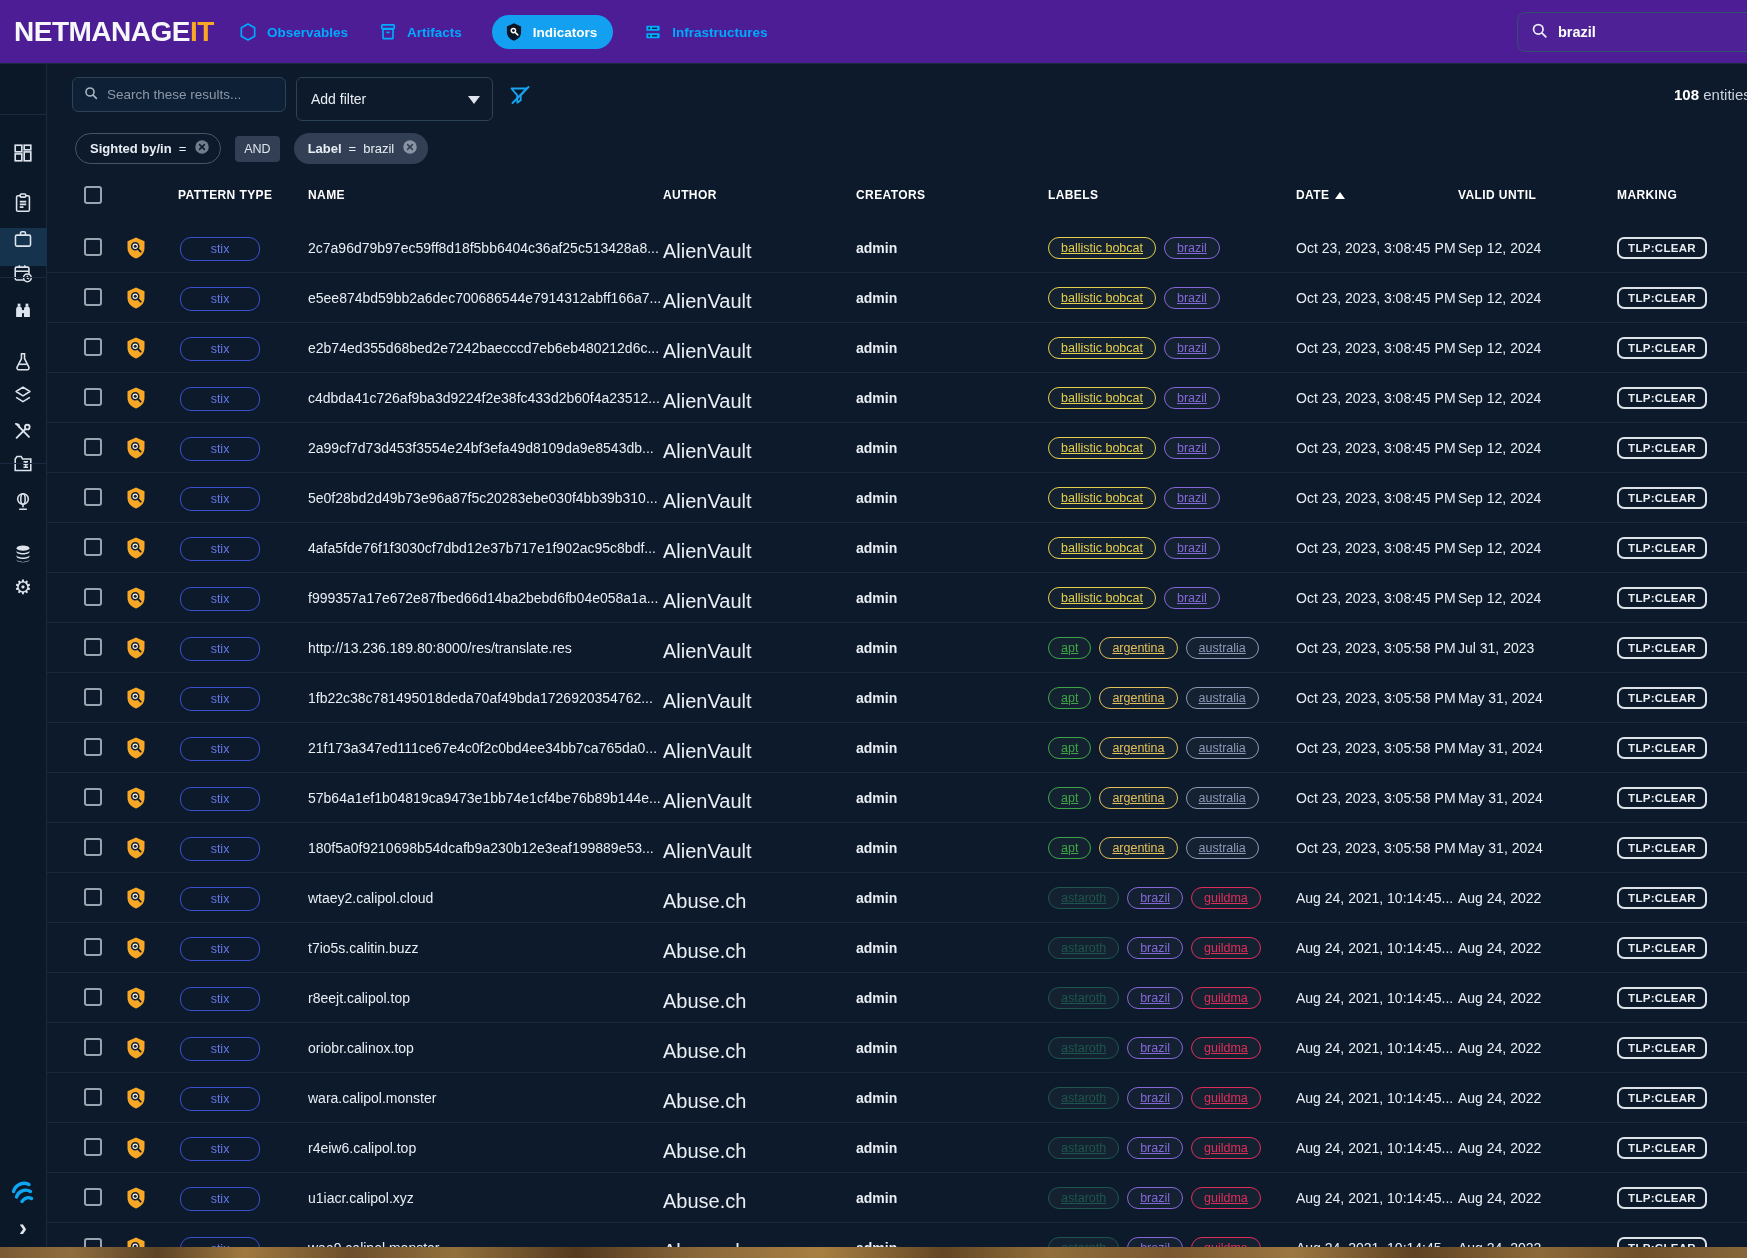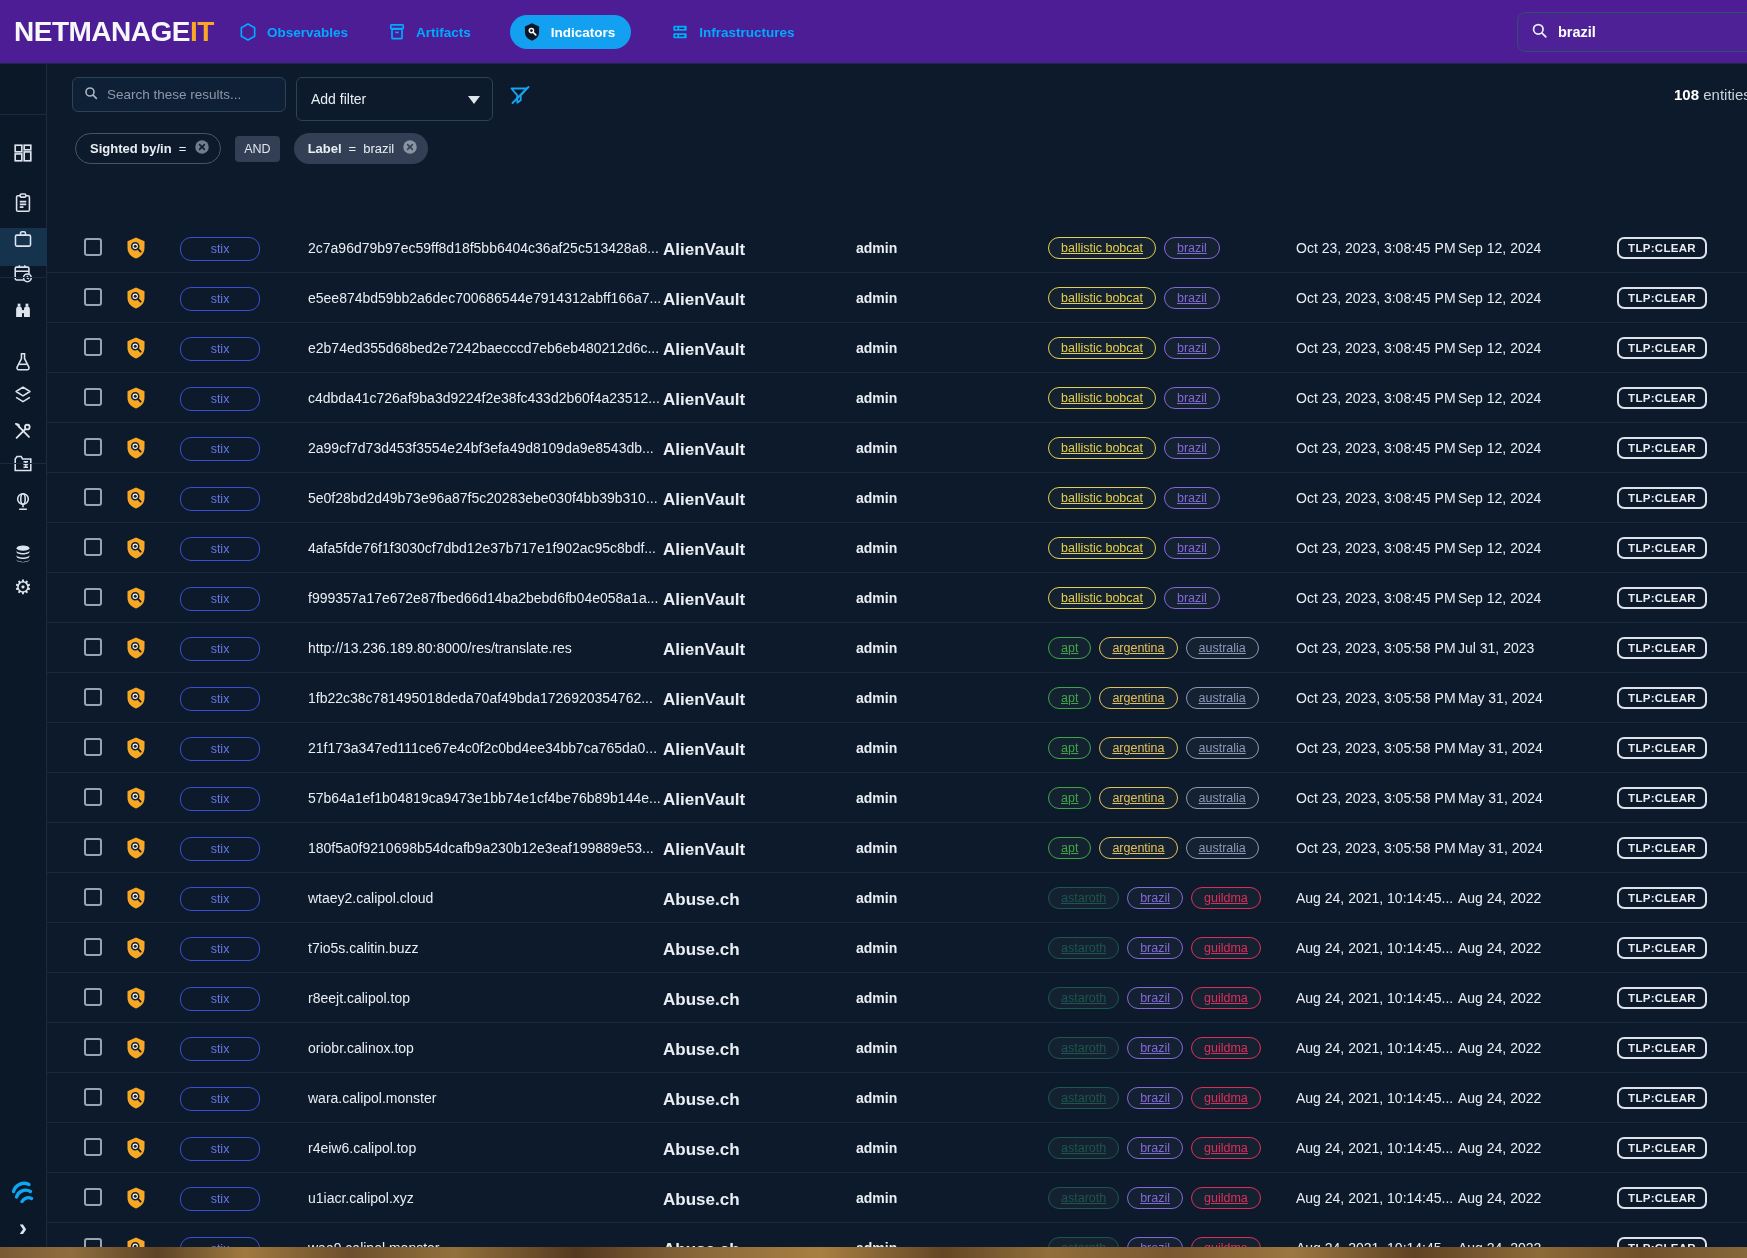--- a/index.html
+++ b/index.html
@@ -9,21 +9,21 @@
     background:#0d1a2b; color:#e9eef4; overflow:hidden; position:relative;
   }
   .app { position:absolute; inset:0; width:1747px; height:1258px; }
 
   
   .topbar { position:absolute; left:0; top:0; width:1747px; height:64px;
     background:#4c1d95; border-bottom:1px solid #1c2a40; z-index:5; }
   .logo { position:absolute; left:14px; top:50%; transform:translateY(-50%);
     font-size:28px; font-weight:800; letter-spacing:-0.5px; color:#f5f7fa; white-space:nowrap; }
   .logo .accent { color:#f9a825; }
-  .nav { position:absolute; left:238px; top:0; height:64px; display:flex; align-items:center; gap:39px; }
+  .nav { position:absolute; left:238px; top:0; height:64px; display:flex; align-items:center; gap:30px; }
   .nav-tab { display:flex; align-items:center; gap:9px; color:#00aaff;
     font-size:13.5px; font-weight:700; cursor:pointer; white-space:nowrap; }
   .nav-tab svg { display:block; }
   .nav-tab.active { background:#14a0f0; color:#ffffff; border-radius:17px; padding:7px 16px 7px 12px; }
   .top-search { position:absolute; left:1517px; top:12px; width:260px; height:40px;
     border:1px solid #31506b; border-radius:8px; display:flex; align-items:center;
     gap:9px; padding:0 12px; background:rgba(255,255,255,0.02); }
   .top-search input { background:transparent; border:none; outline:none; color:#ffffff;
     font-size:14.5px; font-weight:700; font-family:"Liberation Sans",sans-serif; width:170px; }
 
@@ -68,21 +68,21 @@
   .rows { position:absolute; left:47px; top:223px; width:1700px; height:1024px; overflow:hidden; }
   .row { position:relative; width:1700px; height:50px; border-bottom:1px solid #1a293c; cursor:pointer; }
   .checkbox { width:18px; height:18px; border:2px solid #9aa4b1; border-radius:3px; background:transparent; cursor:pointer; }
   .c-check { position:absolute; left:37px; top:15px; }
   .hd-check { position:absolute; left:37px; top:16px; }
   .c-icon  { position:absolute; left:77px; top:13px; width:24px; height:24px; }
   .c-ptype { position:absolute; left:133px; top:14px; width:80px; height:24px;
     border:1px solid #3b50cc; border-radius:11px; color:#6478e6; font-size:12.5px;
     display:flex; align-items:center; justify-content:center; }
   .c-name    { position:absolute; left:261px; top:17px; font-size:14px; white-space:nowrap; }
-  .c-author  { position:absolute; left:616px; top:17px; font-size:17px; white-space:nowrap;font-weight:bold; }
+  .c-author  { position:absolute; left:616px; top:17px; font-size:20px; white-space:nowrap; }
   .c-creator { position:absolute; left:809px; top:17px; font-size:14px; white-space:nowrap;font-weight:bold; }
   .c-labels  { position:absolute; left:1001px; top:14px; display:flex; gap:8px; }
   .label-pill { height:22px; line-height:20px; border:1px solid; border-radius:11px;
     padding:0 12px; font-size:12.5px; background:rgba(255,255,255,0.03); white-space:nowrap; cursor:pointer;text-decoration:underline; }
   .c-date  { position:absolute; left:1249px; top:17px; font-size:14px; white-space:nowrap; }
   .c-valid { position:absolute; left:1411px; top:17px; font-size:14px; white-space:nowrap; }
   .c-marking { position:absolute; left:1570px; top:14px; width:90px; height:22px;
     border:2px solid #dde2e8; border-radius:7px; color:#e9edf2; font-size:11.5px; font-weight:700;
     display:flex; align-items:center; justify-content:center; letter-spacing:0.3px;text-align:right; }
   .sort-arrow { display:inline-block; margin-left:6px; }
@@ -304,20 +304,33 @@
       <span>brazil</span>
       <span>
         <svg width="18" height="18" viewBox="0 0 24 24">
             <circle cx="12" cy="12" r="9" fill="#8a94a2"></circle>
             <path d="M8.8 8.8l6.4 6.4M15.2 8.8l-6.4 6.4" stroke="#323f54" stroke-width="2" stroke-linecap="round"></path>
           </svg>
       </span>
     </div>
   </div>
 
+  <div class="thead">
+    <span class="checkbox hd-check"></span>
+    <span class="th" style="left:131px">PATTERN TYPE</span>
+    <span class="th" style="left:261px">NAME</span>
+    <span class="th" style="left:616px">AUTHOR</span>
+    <span class="th" style="left:809px">CREATORS</span>
+    <span class="th" style="left:1001px">LABELS</span>
+    <span class="th" style="left:1249px"><span>DATE</span><span class="sort-arrow"><svg width="10" height="7" viewBox="0 0 10 7">
+            <polygon points="5,0 10,7 0,7" fill="#ffffff"></polygon>
+          </svg></span></span>
+    <span class="th" style="left:1411px">VALID UNTIL</span>
+    <span class="th" style="left:1570px">MARKING</span>
+  </div>
 
   <div class="rows">
       <div class="row">
     <span class="checkbox c-check"></span>
     <span class="c-icon">
       <svg width="24" height="24" viewBox="0 0 24 24">
             <path d="M12 1.5l8.5 3.8V12c0 5.2-3.6 8.7-8.5 10.5C7.1 20.7 3.5 17.2 3.5 12V5.3L12 1.5z" fill="#f9a825"></path>
             <circle cx="11.2" cy="10.2" r="3.5" fill="#fdf6d8"></circle>
             <circle cx="11.2" cy="10.2" r="3.5" fill="none" stroke="#10203a" stroke-width="1.6"></circle>
             <circle cx="11.2" cy="10.2" r="1.5" fill="#10203a"></circle>

